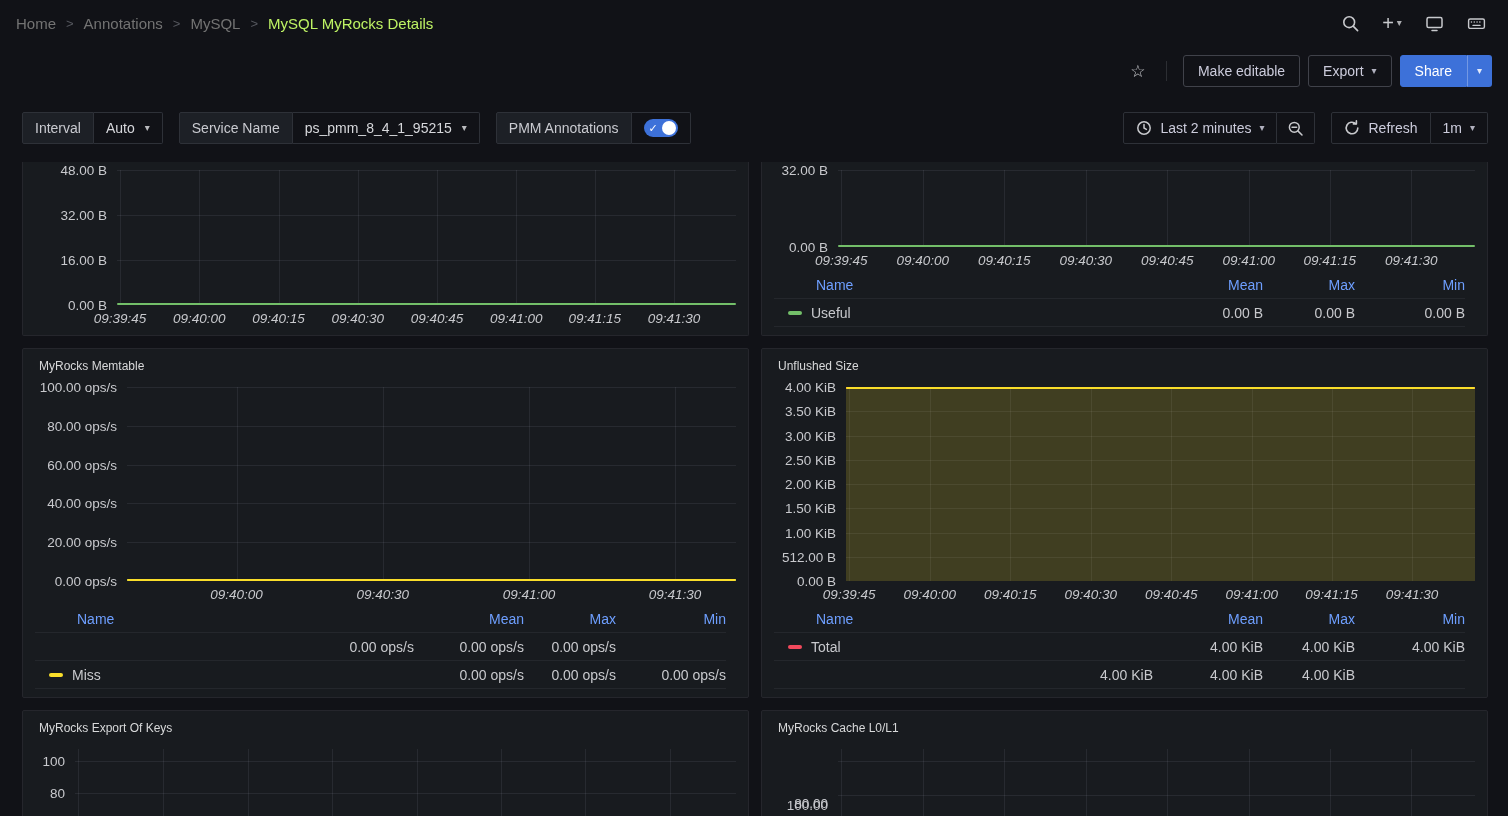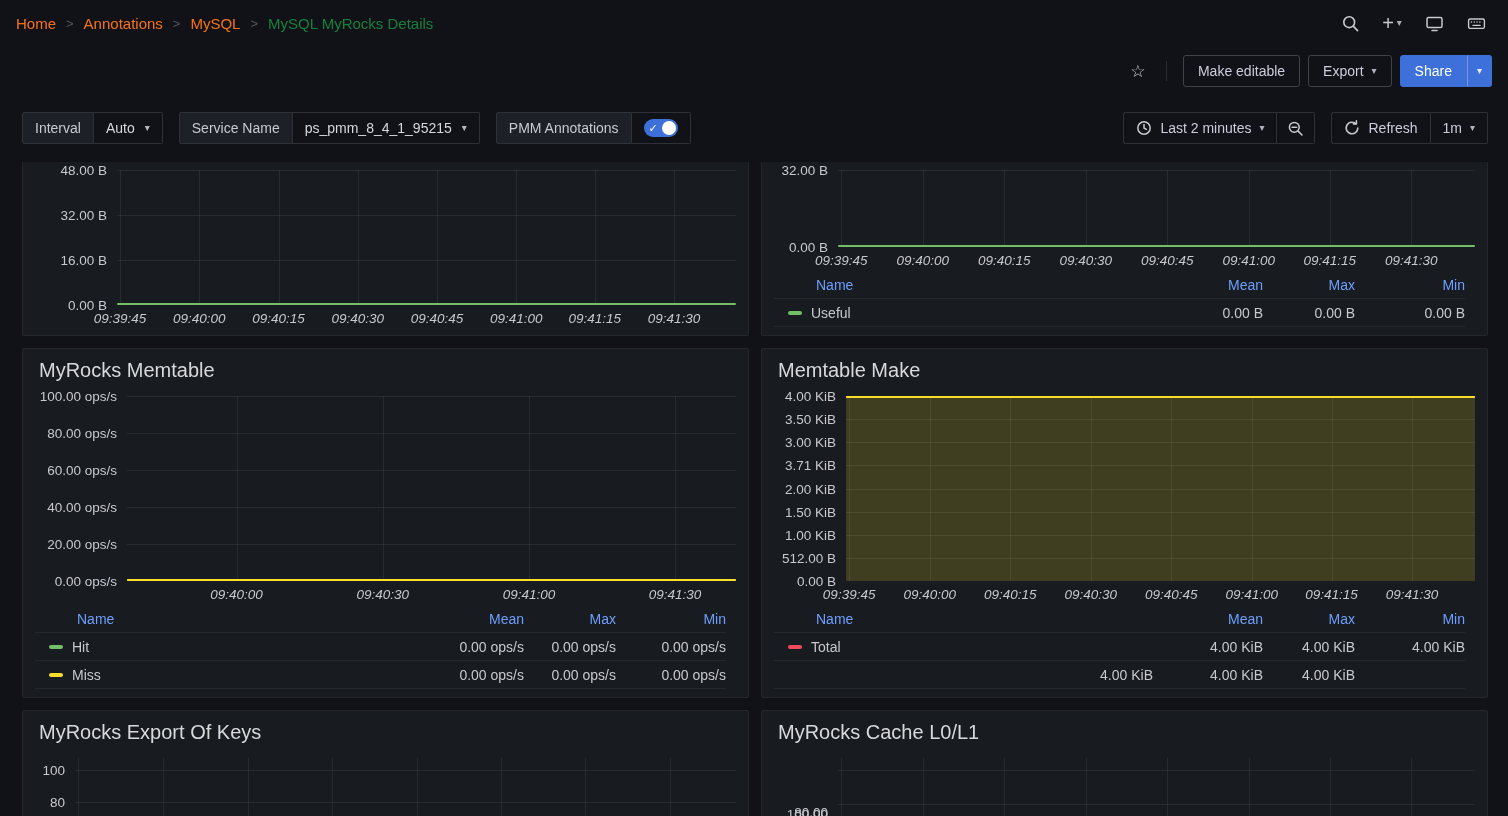--- a/index.html
+++ b/index.html
@@ -3,22 +3,22 @@
 <meta charset="utf-8">
 <style>
   *{box-sizing:border-box;margin:0;padding:0;}
   html,body{width:1508px;height:816px;}
   body{font-family:"Liberation Sans","DejaVu Sans",sans-serif;background:#111217;color:#ccccdc;overflow:hidden;}
   .screen{width:1508px;height:816px;overflow:hidden;display:flex;flex-direction:column;background:#111217;}
 
   
   .nav{height:46px;flex:0 0 46px;display:flex;align-items:center;padding:0 16px;}
   .breadcrumbs{display:flex;align-items:center;gap:10px;font-size:15px;font-weight:500;}
-  .crumb{color:#f97316;cursor:pointer;white-space:nowrap;}
-  .crumb.current{color:#15803d;cursor:default;}
+  .crumb{color:#737373;cursor:pointer;white-space:nowrap;}
+  .crumb.current{color:#bef264;cursor:default;}
   .crumb-sep{color:#55575e;font-size:13px;}
   .nav-actions{margin-left:auto;display:flex;align-items:center;gap:10px;}
   .icon-btn{background:none;border:none;color:#c8c9cd;display:inline-flex;align-items:center;justify-content:center;height:32px;min-width:32px;cursor:pointer;border-radius:3px;font-size:18px;gap:3px;}
   .icon-btn svg{display:block;}
 
   
   .toolbar{height:50px;flex:0 0 50px;display:flex;align-items:center;justify-content:flex-end;gap:8px;padding:0 16px;}
   .divider{width:1px;height:20px;background:#2c2e33;margin:0 8px 0 4px;}
   .btn{height:32px;padding:0 14px;border-radius:3px;border:1px solid #40424a;background:transparent;color:#ccccdc;font-size:14px;font-weight:500;display:inline-flex;align-items:center;gap:8px;cursor:pointer;white-space:nowrap;}
   .btn.primary{background:#3d71d9;border-color:#3d71d9;color:#fff;}
@@ -44,21 +44,21 @@
   .ctrl-group .tbtn:last-child{border-radius:0 2px 2px 0;}
 
   
   .dash{display:grid;grid-template-columns:1fr 1fr;gap:12px;padding:8px 20px 0 22px;align-items:start;}
   .panel{background:#181b1f;border:1px solid #25262c;border-radius:2px;display:flex;flex-direction:column;padding:8px 12px;overflow:hidden;}
   .panel.cut-top{border-top:none;border-radius:0 0 2px 2px;}
   .panel.cut-bottom{border-radius:2px 2px 0 0;}
   .h-r1{height:174px;}
   .h-r2{height:350px;}
   .h-r3{height:300px;}
-  .panel-title{font-size:20px;font-weight:500;color:#d8d9da;margin:2px 0 14px 4px;cursor:pointer;}
+  .panel-title{font-size:12px;font-weight:500;color:#d8d9da;margin:2px 0 14px 4px;cursor:pointer;}
 
   
   .chart{flex:1;min-height:0;display:grid;grid-template-columns:var(--yw,76px) 1fr;grid-template-rows:1fr 22px;}
   .y-axis{position:relative;grid-row:1;grid-column:1;}
   .plot{position:relative;grid-row:1;grid-column:2;overflow:hidden;}
   .x-axis{position:relative;grid-row:2;grid-column:2;font-style:italic;}
   .ytick{position:absolute;right:10px;transform:translateY(-50%);font-size:13.5px;color:#c8c9cd;white-space:nowrap;}
   .xtick{position:absolute;top:6px;transform:translateX(-50%);font-size:13.5px;color:#c8c9cd;white-space:nowrap;}
   .hgrid{position:absolute;left:0;right:0;height:1px;background:rgba(204,204,220,.09);}
   .vgrid{position:absolute;top:0;bottom:0;width:1px;background:rgba(204,204,220,.09);}
@@ -315,48 +315,44 @@
           </div>
       </div>
       <div class="legend">
           <div class="legend-row legend-head">
             <div class="lg-col name">Name</div>
             <div class="lg-col val">Mean</div>
             <div class="lg-col val">Max</div>
             <div class="lg-col val">Min</div>
           </div>
           <div class="legend-row">
-            <div class="lg-cell name">
-              <span class="swatch" style="background: rgb(115, 191, 105);"></span>
-              <span class="series-name">Hit</span>
-            </div>
             <div class="lg-cell val">0.00 ops/s</div>
             <div class="lg-cell val">0.00 ops/s</div>
             <div class="lg-cell val">0.00 ops/s</div>
           </div>
           <div class="legend-row">
             <div class="lg-cell name">
               <span class="swatch" style="background: rgb(250, 222, 42);"></span>
               <span class="series-name">Miss</span>
             </div>
             <div class="lg-cell val">0.00 ops/s</div>
             <div class="lg-cell val">0.00 ops/s</div>
             <div class="lg-cell val">0.00 ops/s</div>
           </div>
         </div>
     </section>
 
     <section class="panel h-r2" style="--yw:72px">
-      <h2 class="panel-title">Memtable Make</h2>
+      <h2 class="panel-title">Unflushed Size</h2>
       <div class="chart">
         <div class="y-axis">
             <div class="ytick" style="top: 0%;">4.00 KiB</div>
             <div class="ytick" style="top: 12.5%;">3.50 KiB</div>
             <div class="ytick" style="top: 25%;">3.00 KiB</div>
-            <div class="ytick" style="top: 37.5%;">3.71 KiB</div>
+            <div class="ytick" style="top: 37.5%;">2.50 KiB</div>
             <div class="ytick" style="top: 50%;">2.00 KiB</div>
             <div class="ytick" style="top: 62.5%;">1.50 KiB</div>
             <div class="ytick" style="top: 75%;">1.00 KiB</div>
             <div class="ytick" style="top: 87.5%;">512.00 B</div>
             <div class="ytick" style="top: 100%;">0.00 B</div>
           </div>
         <div class="plot">
             <div class="hgrid" style="top: 0%;"></div>
             <div class="hgrid" style="top: 12.5%;"></div>
             <div class="hgrid" style="top: 25%;"></div>

